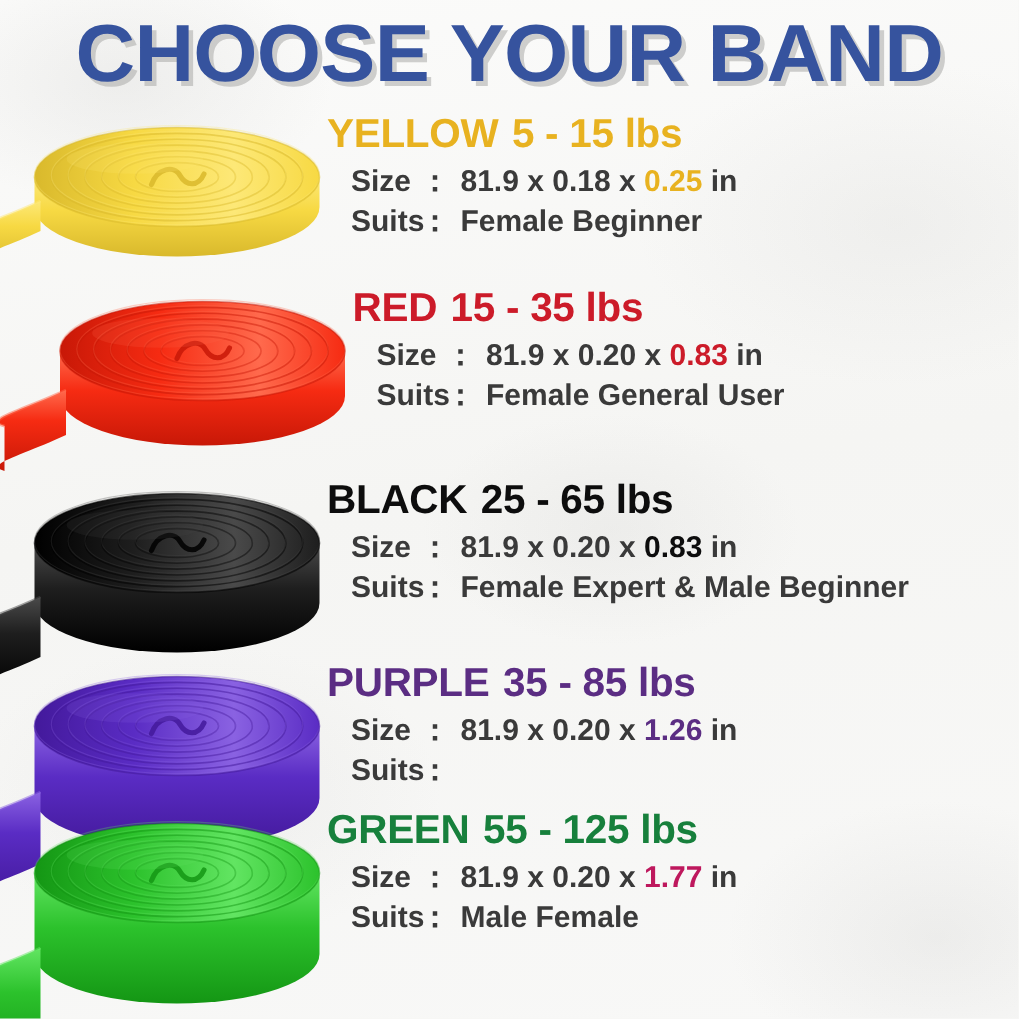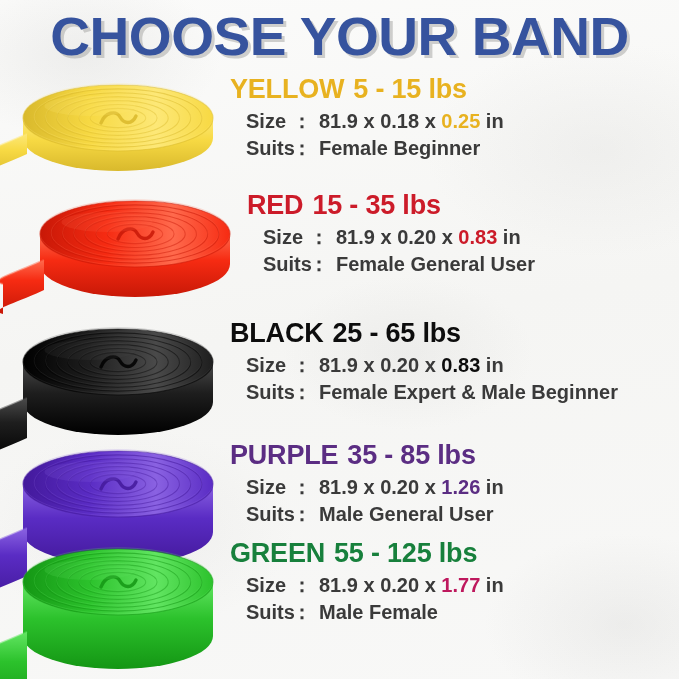--- a/index.html
+++ b/index.html
@@ -45,21 +45,21 @@
     transform:scaleX(1.02);
     white-space:nowrap;
     font-stretch:condensed;
   }
 
   
   .rows { position:absolute; top:70px; left:0; width:679px; height:609px; }
 
   .row {
     position:absolute; left:0; width:679px; height:122px;
-    display:flex; align-items:flex-start;gap:12px;
+    display:flex; align-items:flex-start;
   }
   .row-0 { top:0px;   }
   .row-1 { top:116px;margin-left:17px; }
   .row-2 { top:244px; }
   .row-3 { top:366px; }
   .row-4 { top:464px; height:121px; }
 
   
   .band-art {
     position:relative;
@@ -412,21 +412,20 @@
       <span class="spec-label">Size</span>
       <span class="spec-colon">：</span>
       <span class="spec-value"><span>81.9 x 0.20 x</span>
         <span class="hl" style="color:#5b2d83">1.26</span>
         <span>in</span></span>
     </div>
 
     <div class="spec-line">
       <span class="spec-label">Suits</span>
       <span class="spec-colon">：</span>
-      <span class="spec-value">Male General User</span>
     </div>
   </div>
       </div>
       <div class="row row-4">
         <div class="band-art">
   <svg width="212" height="122" viewBox="0 0 212 122" xmlns="http://www.w3.org/2000/svg">
     <defs>
       <linearGradient id="g4-face" x1="0" y1="0" x2="0" y2="1">
         <stop offset="0%" stop-color="#62e562"></stop>
         <stop offset="42%" stop-color="#2cc22c"></stop>

